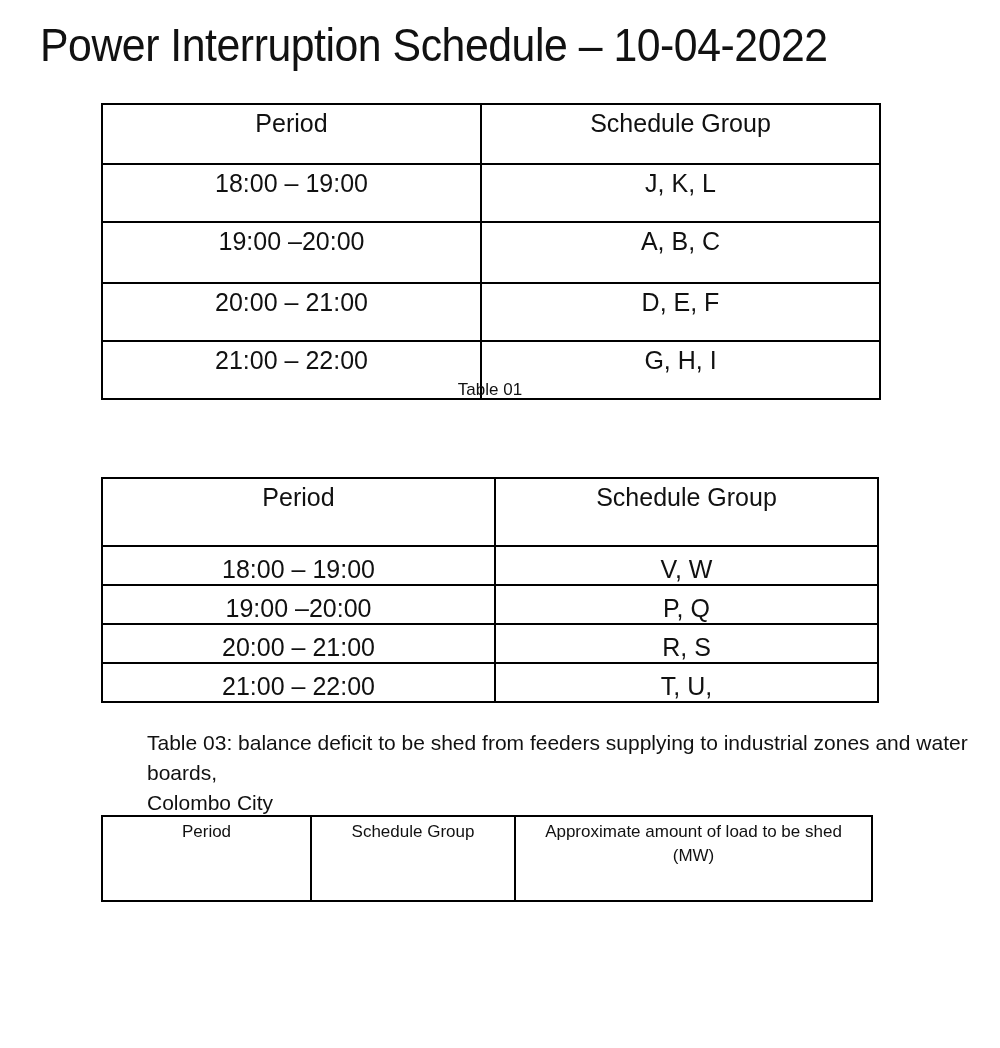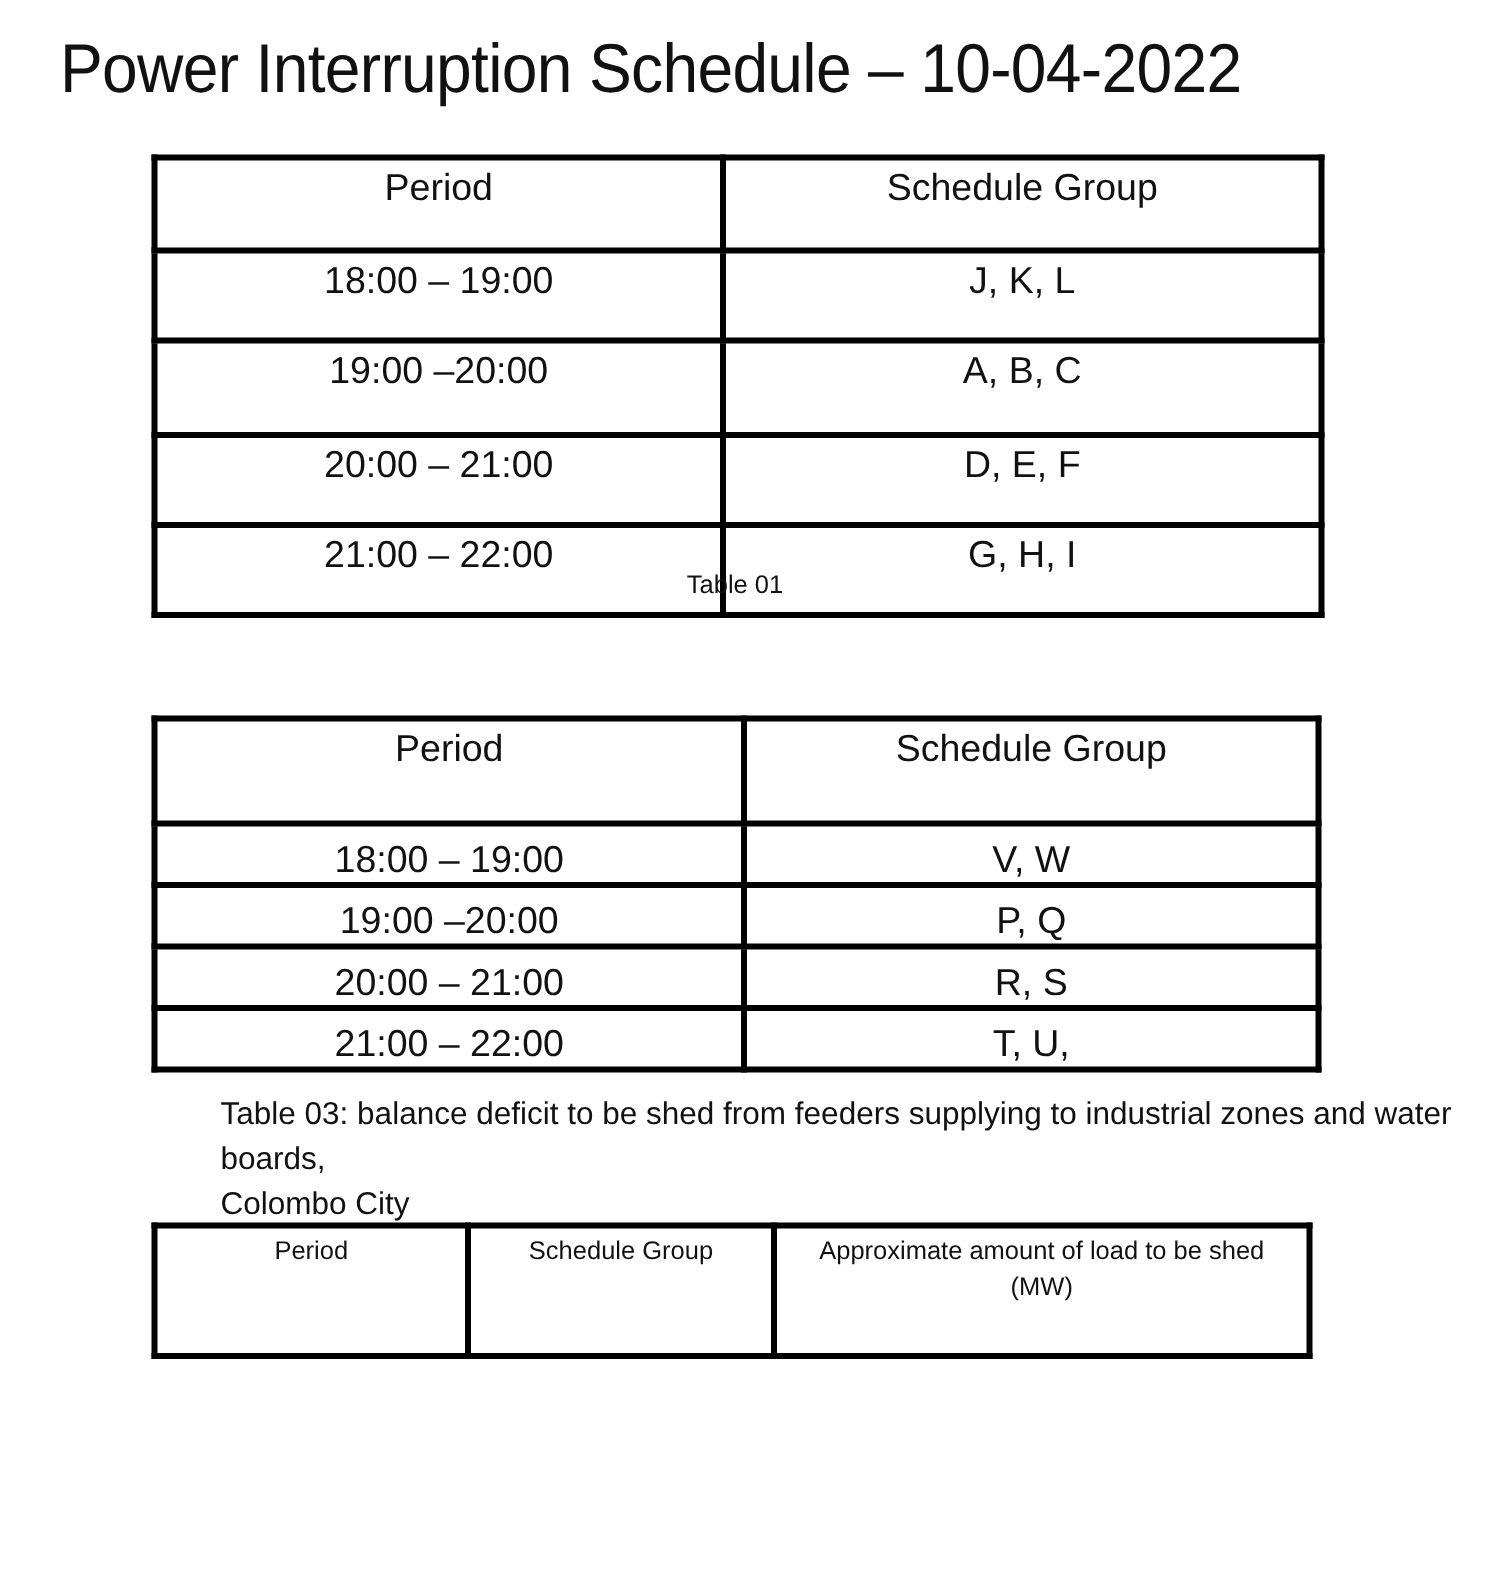--- a/index.html
+++ b/index.html
@@ -28,21 +28,21 @@
       color: #111;
       transform: scaleX(0.93);
       transform-origin: left top;
     }
     table.sched {
       position: absolute;
       border-collapse: collapse;
       table-layout: fixed;
     }
     table.sched td, table.sched th {
-      border: 4px solid #000000;
+      border: 2px solid #000000;
       text-align: center;
       font-weight: normal;
       padding: 0;
       color: #111;
     }
     
     #t1 { left: 101px; top: 103px; width: 778px; }
     #t1 th, #t1 td { font-size: 25px; vertical-align: top; }
     #t1 .hrow th { height: 54px; padding-top: 4px; }
     #t1 .r td { height: 52px; padding-top: 4px; }

